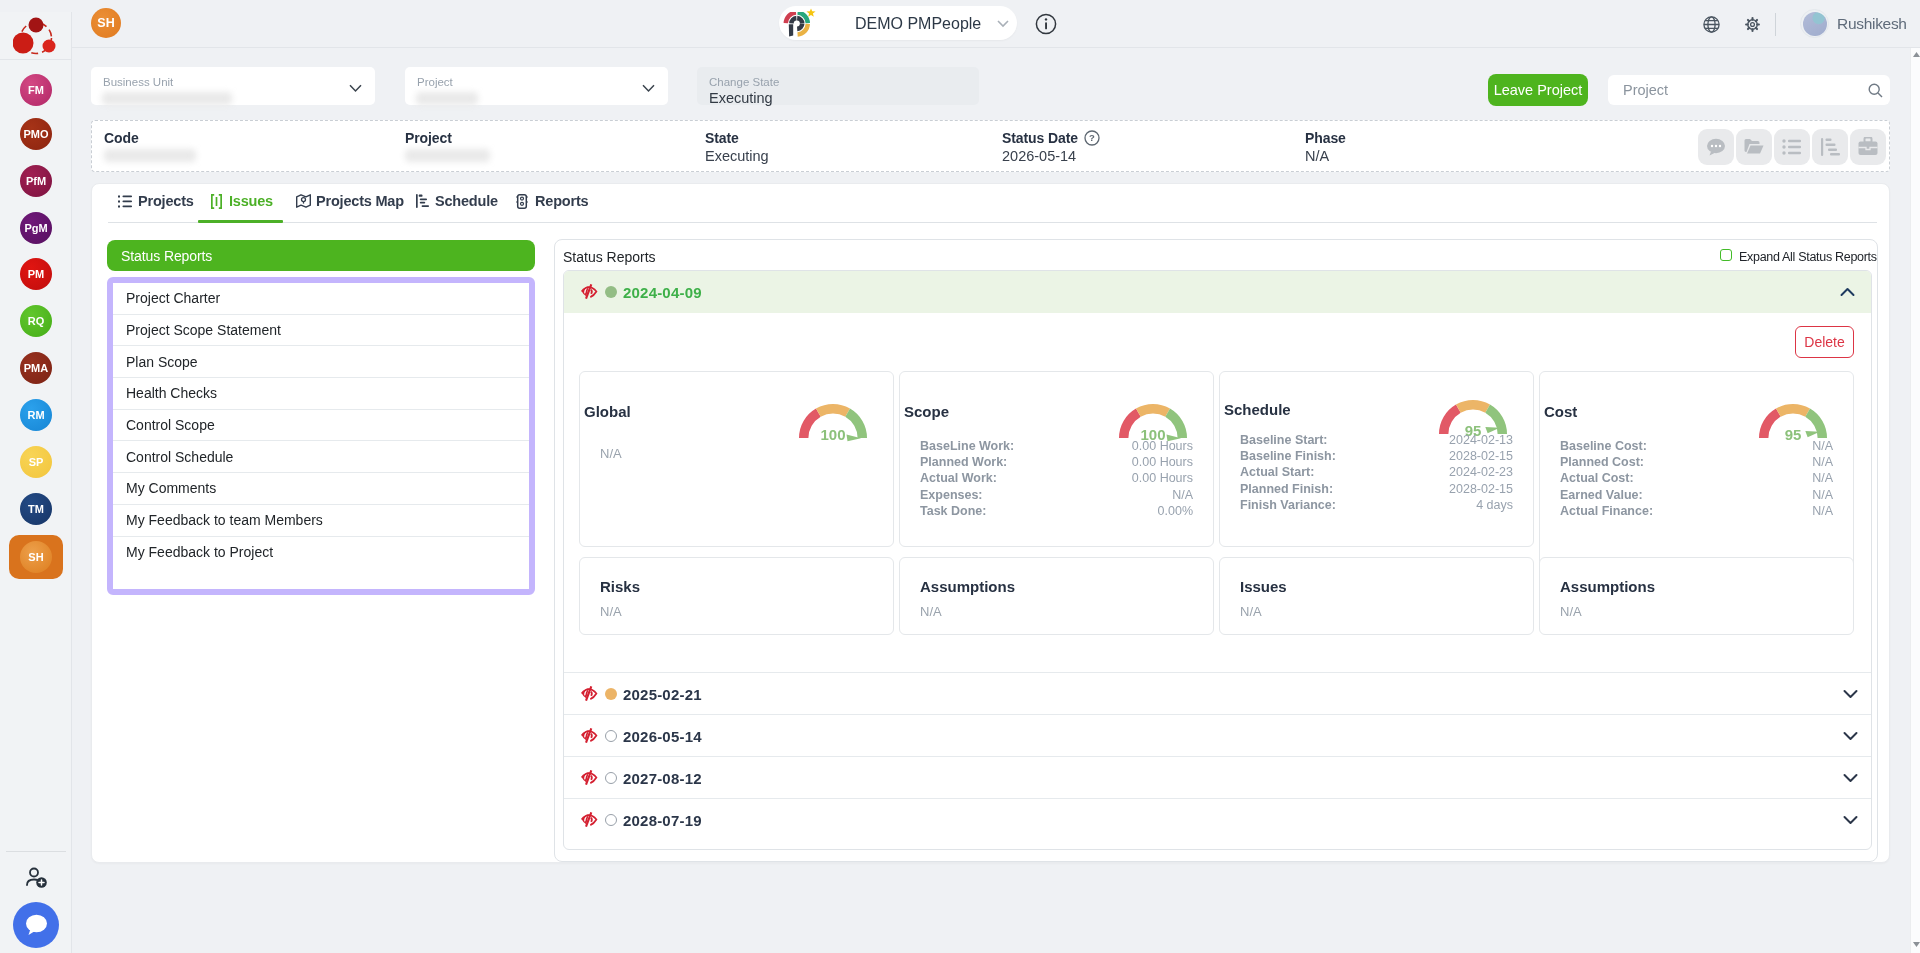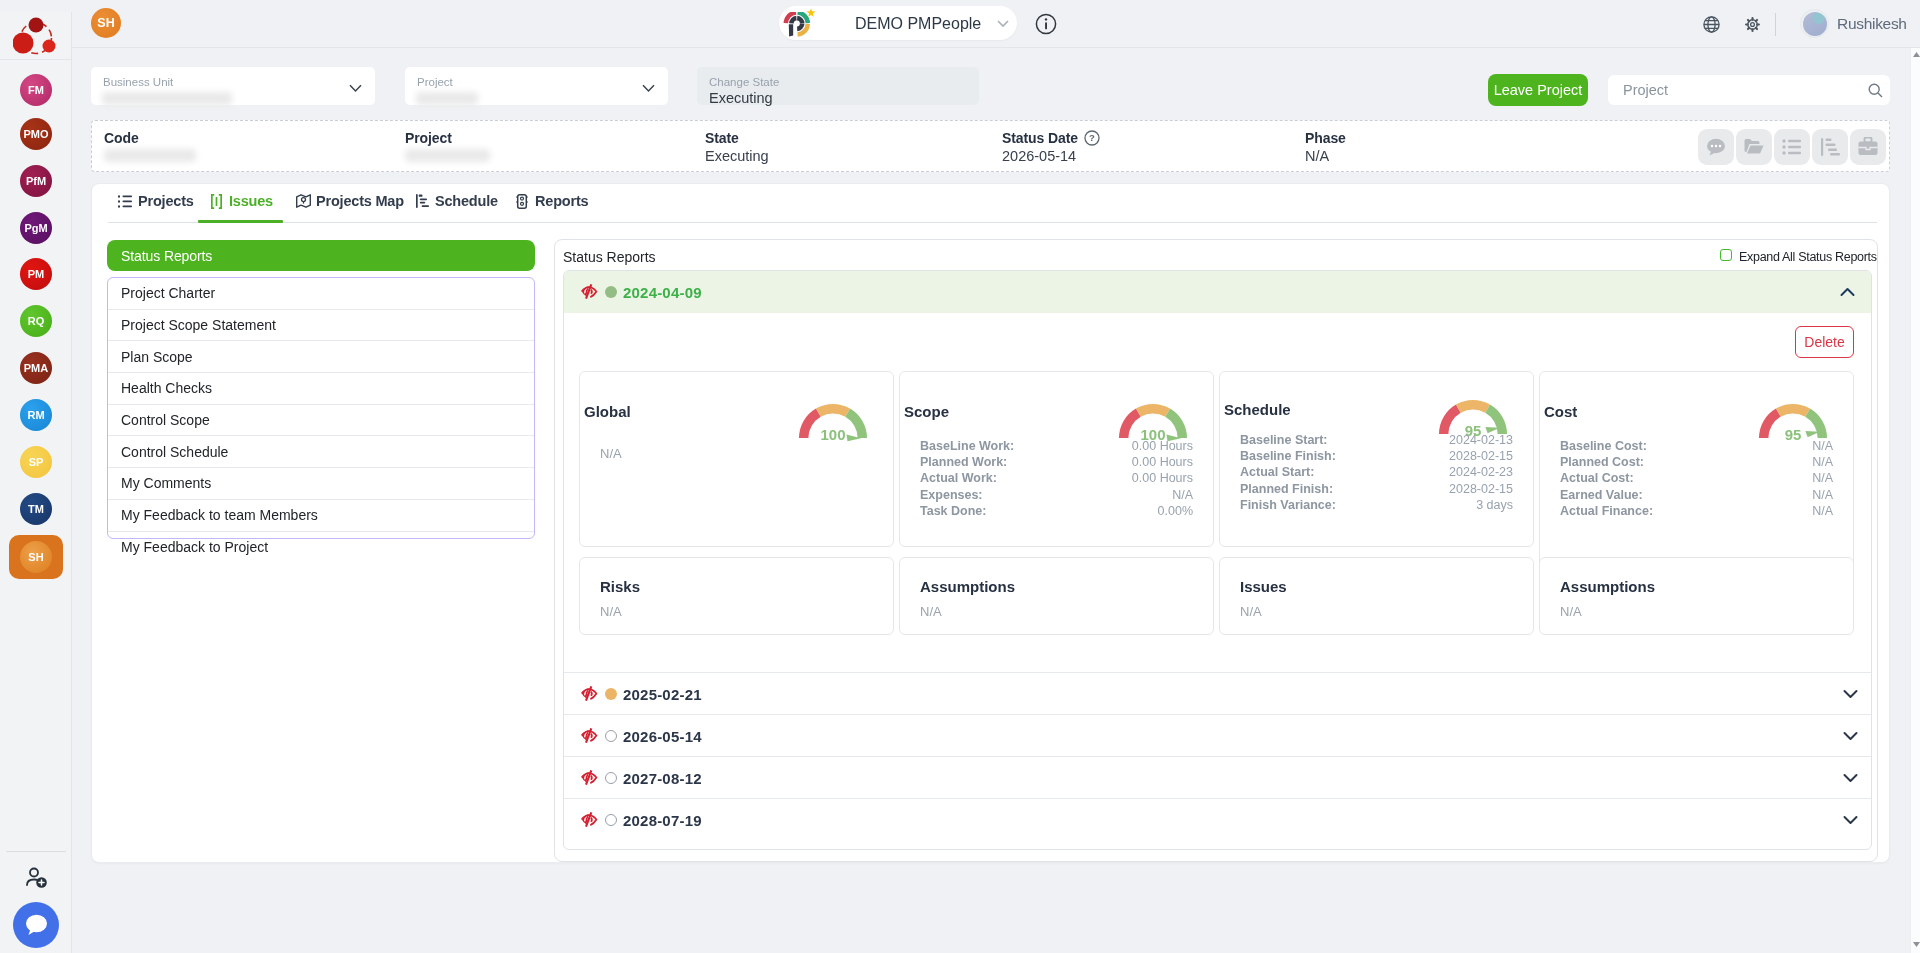--- a/index.html
+++ b/index.html
@@ -40,21 +40,21 @@
 
   
   #card { position:absolute; left:91px; top:183px; width:1799px; height:680px; background:#fff; border:1px solid #e9ebee; border-radius:8px; box-shadow:0 1px 2px rgba(0,0,0,.03); }
   #tabline { position:absolute; left:16px; top:38px; width:1769px; height:1px; background:#dee2e6; }
   .tab { position:absolute; top:9px; font-size:14.5px; font-weight:bold; letter-spacing:-0.2px; color:#333d4d; }
   .tabg { color:#4cb027; }
   #tabu { position:absolute; left:106px; top:36px; width:85px; height:3px; background:#4cb027; border-radius:1px; }
 
   
   #srbtn { position:absolute; left:15px; top:56px; width:428px; height:31px; background:#4db41f; border-radius:8px; color:#fff; font-size:14px; letter-spacing:-0.1px; display:flex; align-items:center; padding-left:14px; }
-  #llist { position:absolute; left:15px; top:93px; width:428px; height:262px; border:1px solid #c4b5fd; border-radius:6px; }
+  #llist { position:absolute; left:15px; top:93px; width:428px; height:318px; border:6px solid #c4b5fd; border-radius:6px; }
   .lrow { height:31.7px; border-bottom:1px solid #e6eaed; display:flex; align-items:center; padding-left:13px; font-size:14px; color:#212529; }
   .lrow:last-child { border-bottom:none; }
 
   
   #rpanel { position:absolute; left:462px; top:55px; width:1324px; height:623px; border:1px solid #dfe3e7; border-radius:8px; }
   #rpanel .hdr { position:absolute; left:8px; top:9px; font-size:14px; color:#212529; }
   #chk { position:absolute; left:1165px; top:9px; width:12px; height:12px; border:1.5px solid #42bb28; border-radius:3px; background:#fff; }
   #chklab { position:absolute; left:1184px; top:10px; font-size:12.5px; letter-spacing:-0.3px; color:#21252b; white-space:nowrap; }
   #acc { position:absolute; left:8px; top:30px; width:1309px; height:580px; border:1px solid #dfe3e7; border-radius:6px; overflow:hidden; }
   #acc .ghead { height:42px; background:#ebf4e5; position:relative; }
@@ -418,21 +418,21 @@
               <div class="srow">
                   <b>Actual Start:</b>
                   <span>2024-02-23</span>
                 </div>
               <div class="srow">
                   <b>Planned Finish:</b>
                   <span>2028-02-15</span>
                 </div>
               <div class="srow">
                   <b>Finish Variance:</b>
-                  <span>3 days</span>
+                  <span>4 days</span>
                 </div>
             </div>
           </div>
           <div class="gcard" style="left:975px; top:58px; height:228px;">
             <span class="gtitle">Cost</span>
             <svg class="abs" style="left:219px;top:29px;" width="68" height="42" viewBox="0 0 68 42">
               <path d="M 4.7 37 A 29.3 29.3 0 0 1 19.35 11.63" fill="none" stroke="#e25966" stroke-width="9.4"></path>
               <path d="M 19.35 11.63 A 29.3 29.3 0 0 1 48.65 11.63" fill="none" stroke="#ecb567" stroke-width="9.4"></path>
               <path d="M 48.65 11.63 A 29.3 29.3 0 0 1 63.3 37" fill="none" stroke="#90c47d" stroke-width="9.4"></path>
               <text x="34" y="38.5" font-size="15" font-weight="bold" fill="#8cc17b" text-anchor="middle" font-family="Liberation Sans">95</text>

